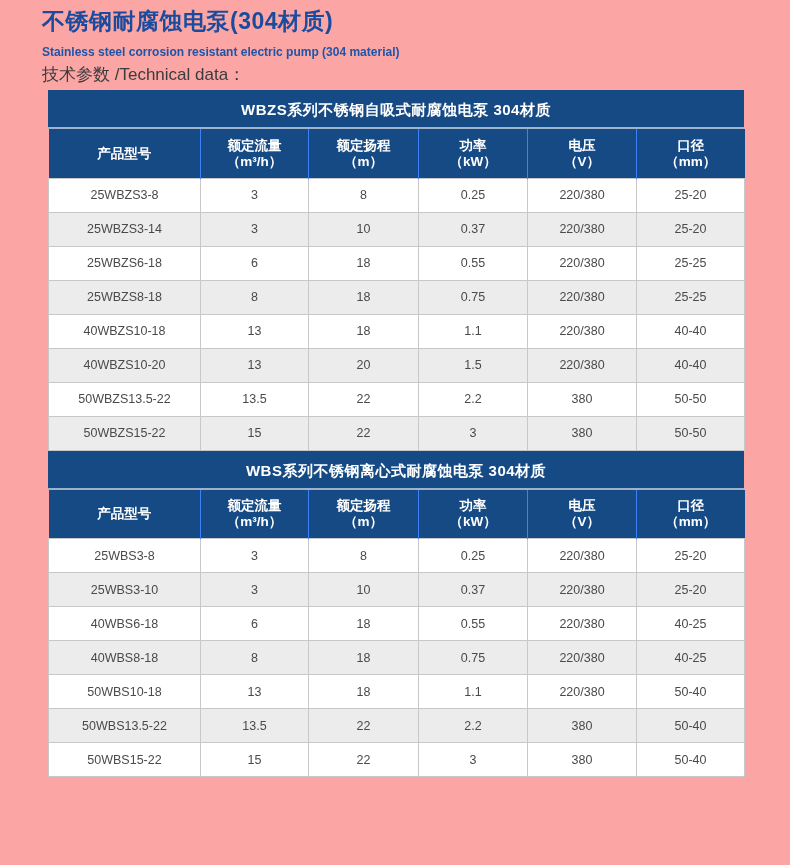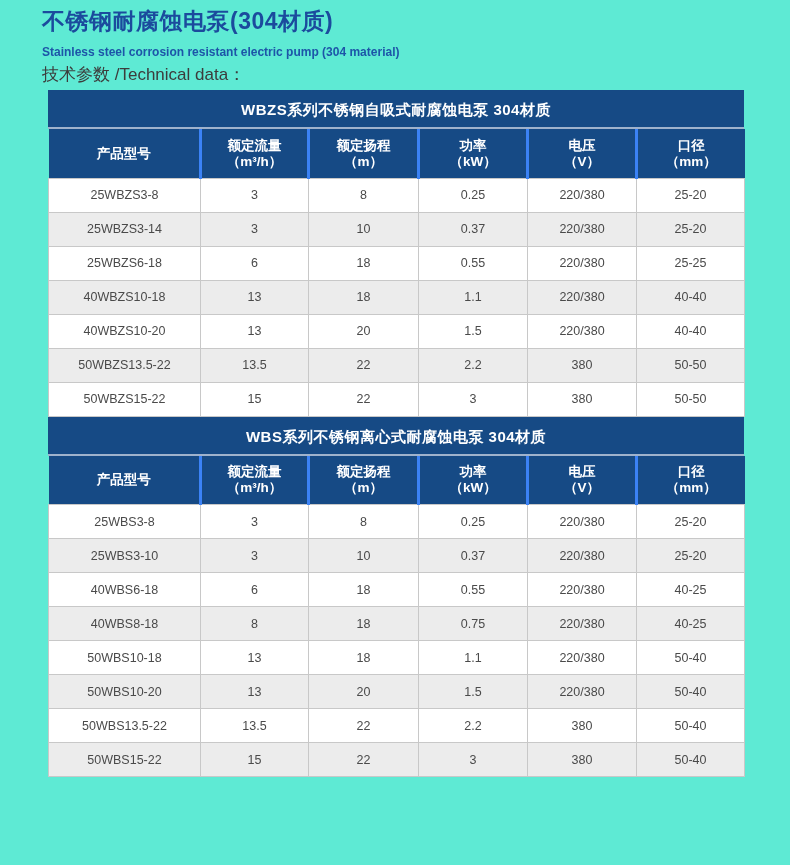--- a/index.html
+++ b/index.html
@@ -2,21 +2,21 @@
 <html><head>
 <meta charset="utf-8">
 <style>
   * { margin:0; padding:0; box-sizing:border-box; }
   html,body { background:#ffffff; }
   body {
     width:790px; height:865px;
     font-family:"Liberation Sans","DejaVu Sans",sans-serif;
     position:relative; overflow:hidden;
   }
-  .page { position:relative; width:790px; height:865px; background:#5eead4; }
+  .page { position:relative; width:790px; height:865px; background:#fca5a5; }
 
   .doc-header { position:absolute; left:42px; top:6px; }
   .doc-title {
     font-size:23px; font-weight:bold; color:#1b4b9d;
     letter-spacing:0.5px;
   }
   .doc-subtitle {
     font-size:12px; font-weight:bold; color:#1d55a8; margin-top:8px;
   }
   .section-label {
@@ -34,21 +34,21 @@
     letter-spacing:0.5px;
   }
 
   table.spec {
     width:100%; border-collapse:collapse; table-layout:fixed;
   }
   table.spec thead th {
     background:#164a85; color:#ffffff;
     height:49px; vertical-align:middle; text-align:center;
     font-size:13.5px; font-weight:bold;
-    border:none; border-left:3px solid #3b82f6;
+    border:none; border-left:1px solid #3b82f6;
     padding:0;
   }
   table.spec thead th:first-child { border-left:none; }
   .h-label { line-height:17px; }
   .h-unit  { line-height:16px; font-weight:bold; }
 
   table.spec tbody td {
     height:34px; text-align:center; vertical-align:middle;
     font-size:12.5px; color:#4a4a4a;
     border:1px solid #c8c8c8;
@@ -129,20 +129,28 @@
             </tr>
             <tr>
               <td>25WBZS6-18</td>
               <td>6</td>
               <td>18</td>
               <td>0.55</td>
               <td>220/380</td>
               <td>25-25</td>
             </tr>
             <tr>
+              <td>25WBZS8-18</td>
+              <td>8</td>
+              <td>18</td>
+              <td>0.75</td>
+              <td>220/380</td>
+              <td>25-25</td>
+            </tr>
+            <tr>
               <td>40WBZS10-18</td>
               <td>13</td>
               <td>18</td>
               <td>1.1</td>
               <td>220/380</td>
               <td>40-40</td>
             </tr>
             <tr>
               <td>40WBZS10-20</td>
               <td>13</td>
@@ -245,28 +253,20 @@
             </tr>
             <tr>
               <td>50WBS10-18</td>
               <td>13</td>
               <td>18</td>
               <td>1.1</td>
               <td>220/380</td>
               <td>50-40</td>
             </tr>
             <tr>
-              <td>50WBS10-20</td>
-              <td>13</td>
-              <td>20</td>
-              <td>1.5</td>
-              <td>220/380</td>
-              <td>50-40</td>
-            </tr>
-            <tr>
               <td>50WBS13.5-22</td>
               <td>13.5</td>
               <td>22</td>
               <td>2.2</td>
               <td>380</td>
               <td>50-40</td>
             </tr>
             <tr>
               <td>50WBS15-22</td>
               <td>15</td>

